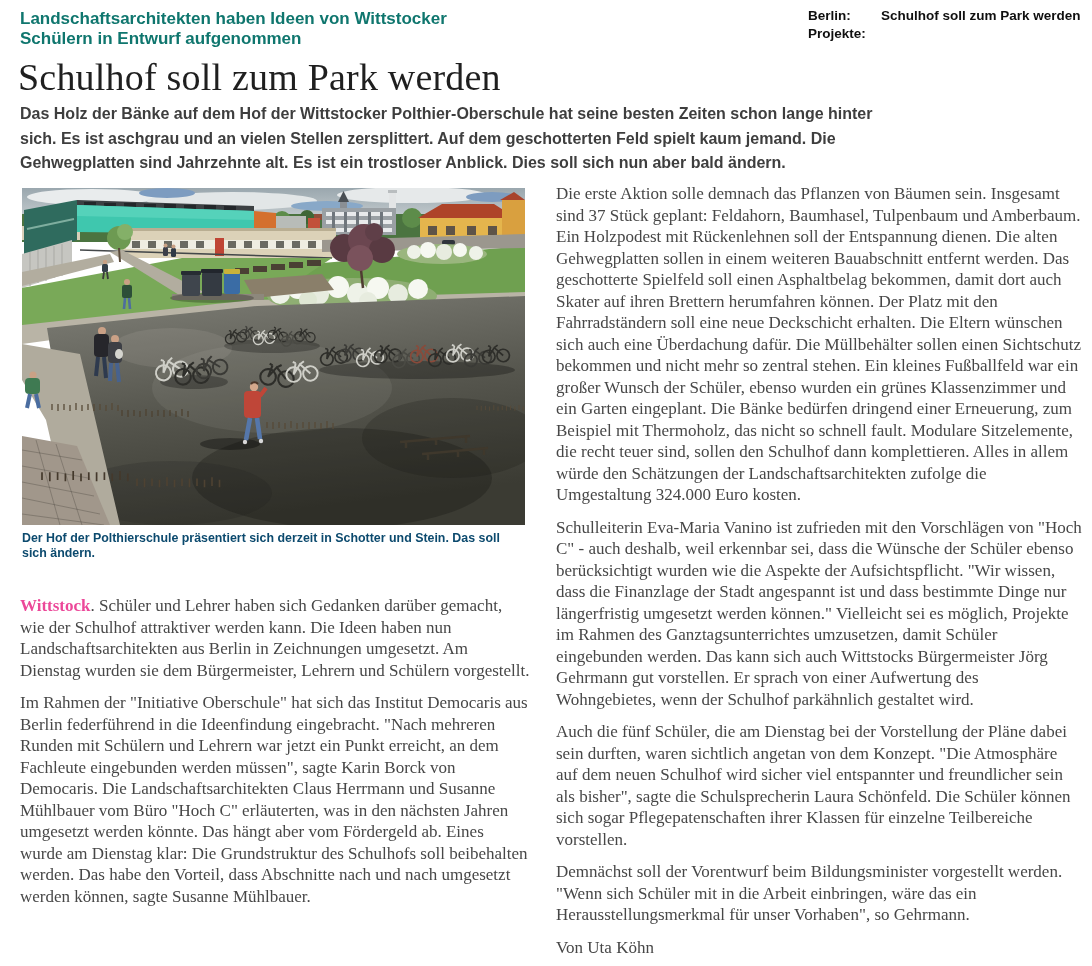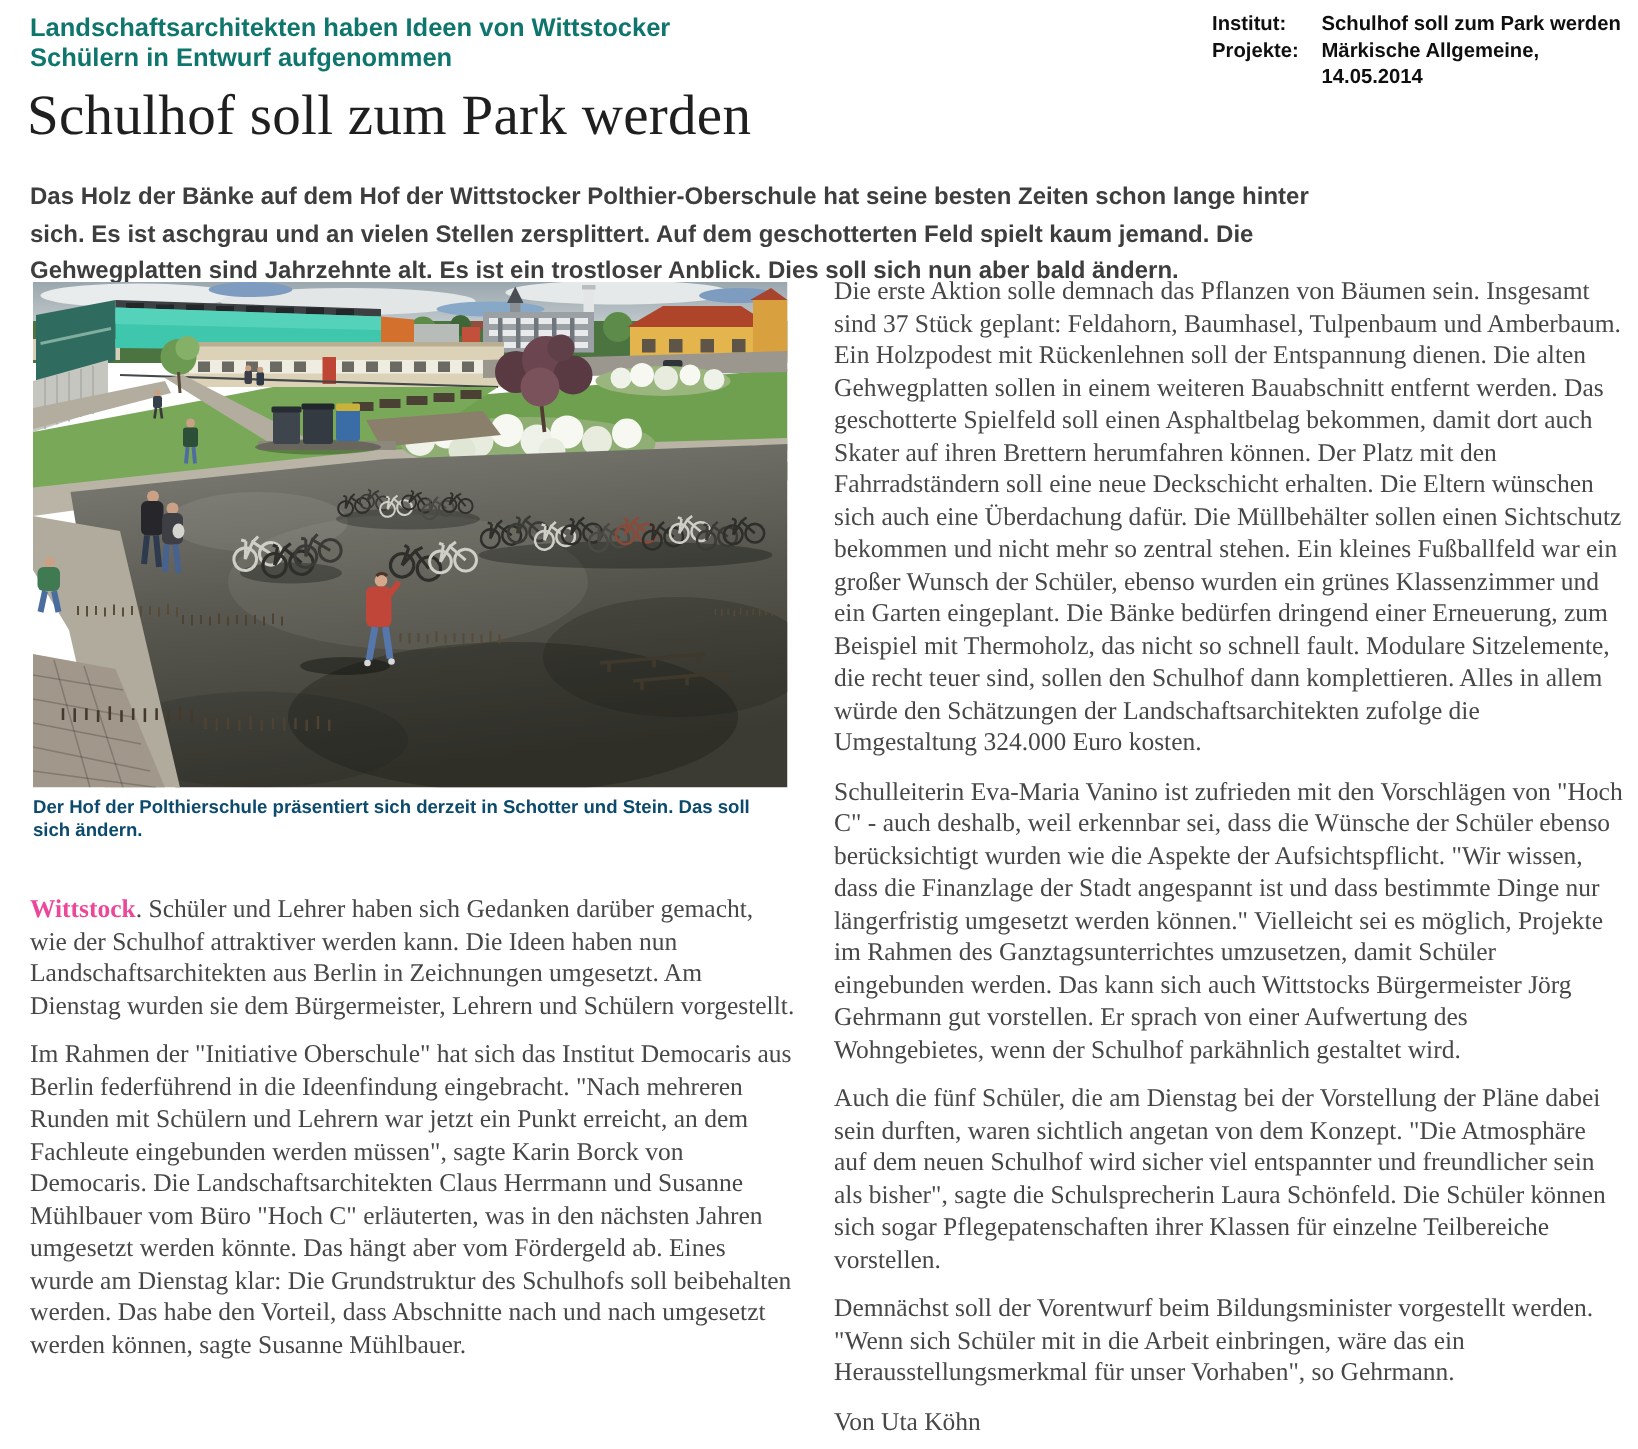--- a/index.html
+++ b/index.html
@@ -17,21 +17,21 @@
     position:absolute; left:808px; top:7px;
     display:grid; grid-template-columns:73px auto; column-gap:0;
     font-size:13.5px; font-weight:bold; color:#0f0f0f; line-height:17.5px;
   }
   .headline {
     position:absolute; left:18px; top:55px;
     font-family:"Liberation Serif", serif; font-weight:normal;
     font-size:38px; color:#1f1f1f; letter-spacing:0.2px; white-space:nowrap;
   }
   .intro {
-    position:absolute; left:20px; top:120px; width:892px;
+    position:absolute; left:20px; top:102px; width:892px;
     font-weight:bold; font-size:16px; line-height:24.5px; color:#3e3e3e;
   }
   .photo-wrap { position:absolute; left:22px; top:188px; width:503px; height:337px; }
   .photo-wrap svg { display:block; width:503px; height:337px; }
   .caption {
     position:absolute; left:22px; top:531px; width:505px;
     font-weight:bold; font-size:12.4px; line-height:15px; color:#0c4a6e;
   }
   .col { position:absolute; font-family:"Liberation Serif", serif;
          font-size:17px; line-height:21.5px; color:#474747; }
@@ -40,24 +40,23 @@
   .col-right { left:556px; top:183px; width:526px; }
   .col-left strong { color:#ec4899; }
   .byline { margin-top:3px;font-family:Liberation Serif, serif; }
 </style>
 </head>
 <body>
 
 <div class="kicker">Landschaftsarchitekten haben Ideen von Wittstocker Schülern in Entwurf aufgenommen</div>
 
 <div class="meta">
-  <div>Institut:</div>
+  <div>Berlin:</div>
   <div>Schulhof soll zum Park werden</div>
   <div>Projekte:</div>
-  <div>Märkische Allgemeine, 14.05.2014</div>
 </div>
 
 <h1 class="headline">Schulhof soll zum Park werden</h1>
 
 <p class="intro">Das Holz der Bänke auf dem Hof der Wittstocker Polthier-Oberschule hat seine besten Zeiten schon lange hinter sich. Es ist aschgrau und an vielen Stellen zersplittert. Auf dem geschotterten Feld spielt kaum jemand. Die Gehwegplatten sind Jahrzehnte alt. Es ist ein trostloser Anblick. Dies soll sich nun aber bald ändern.</p>
 
 <div class="photo-wrap">
 <svg viewBox="0 0 503 337" preserveAspectRatio="none">
   <defs>
     <linearGradient id="sky" x1="0" y1="0" x2="0" y2="1">

